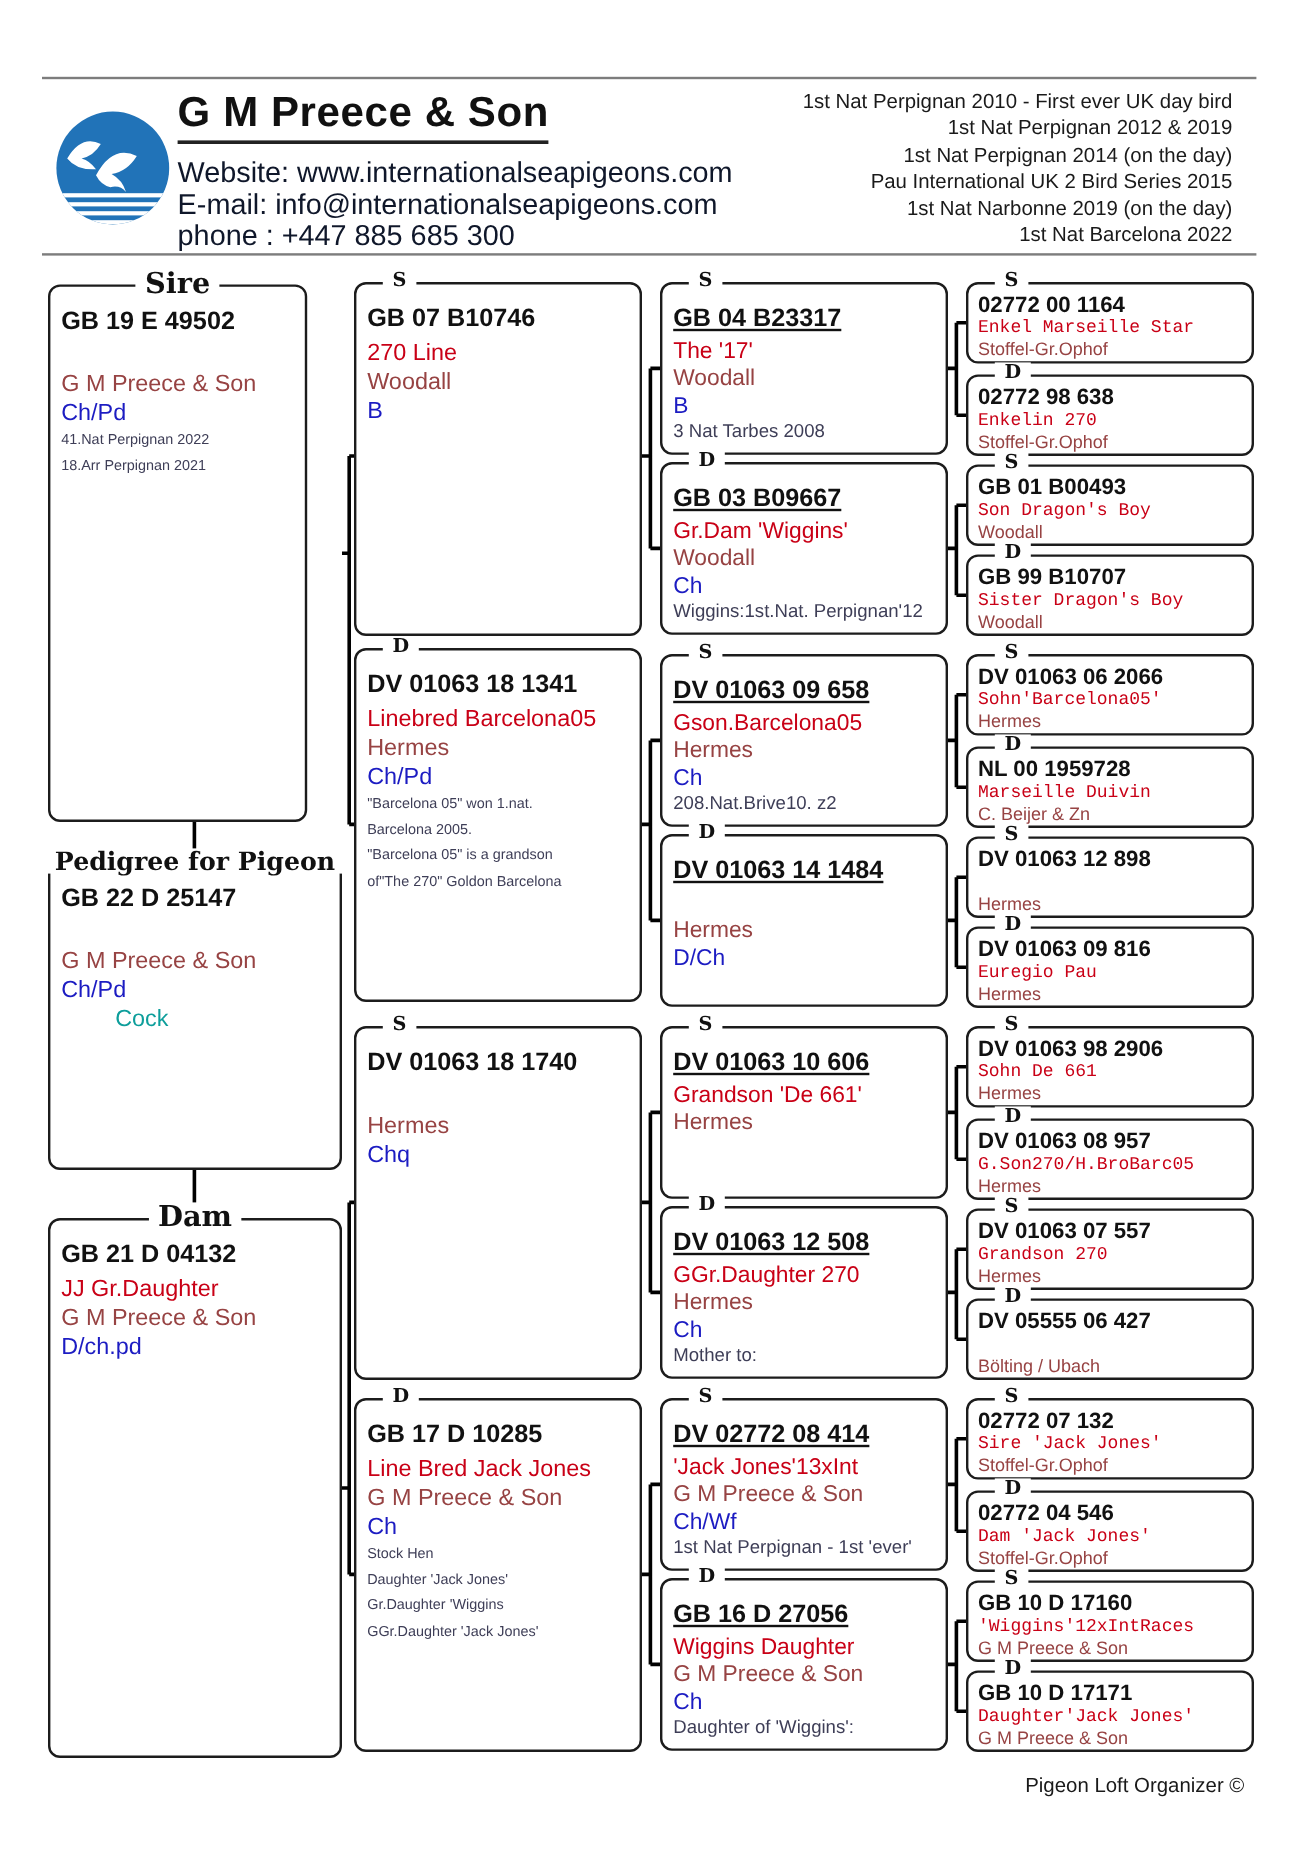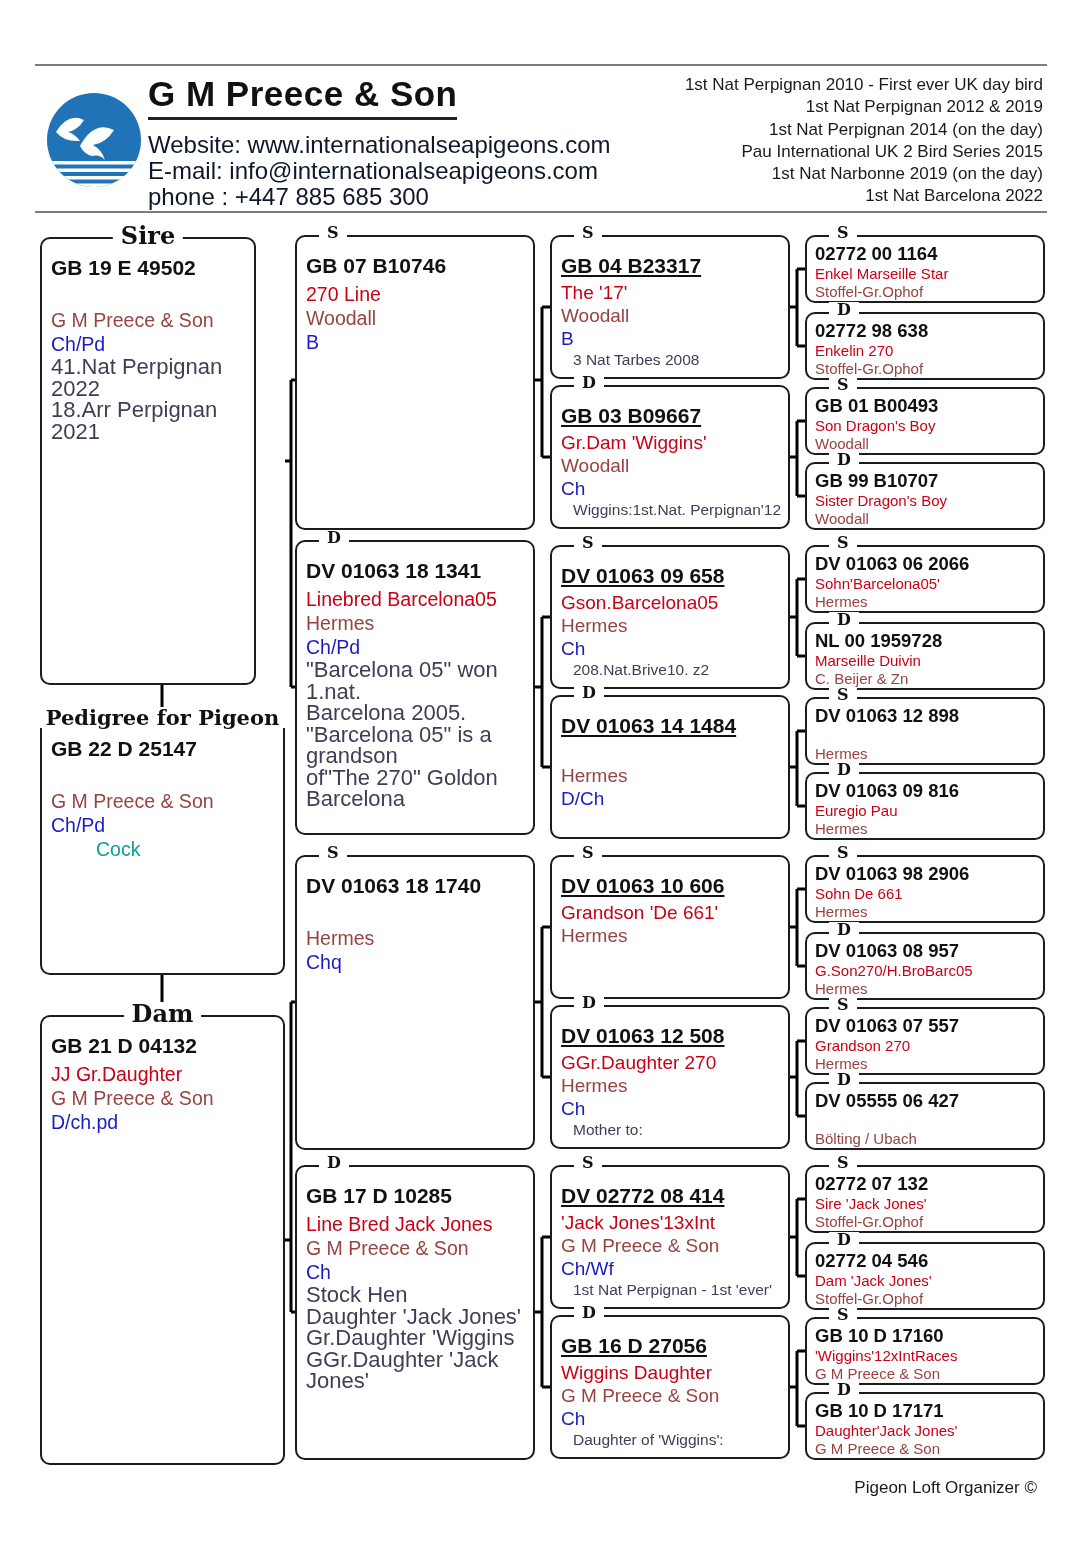--- a/index.html
+++ b/index.html
@@ -11,49 +11,49 @@
   .bottom-rule{top:211px;}
 
   .logo{position:absolute;left:44px;top:90px;width:100px;height:100px;}
 
   .title-block{position:absolute;left:148px;top:74px;}
   .loft-title{margin:0;font-size:35px;font-weight:bold;color:#111;display:inline-block;
     border-bottom:3px solid #222;padding-bottom:3px;letter-spacing:.5px;}
   .contact{font-size:24px;color:#0f172a;line-height:26px;}
   .contact.first{margin-top:12px;}
 
-  .achievements{position:absolute;right:39px;top:74px;text-align:right;font-size:17px;
+  .achievements{position:absolute;right:55px;top:74px;text-align:right;font-size:17px;
     line-height:22.3px;color:#1a1a1a;white-space:pre-line;}
 
   .tree{position:absolute;left:0;top:0;width:1082px;height:1558px;}
   .connectors{position:absolute;left:0;top:0;pointer-events:none;}
 
   .pbox{position:absolute;background:#fff;border:2.5px solid #1c1c1c;border-radius:10px;
     padding:16px 6px 4px 9px;box-sizing:border-box;}
   .pbox.small{padding:6px 5px 2px 8px;}
 
   .boxlabel{position:absolute;top:-12px;left:22px;background:#fff;padding:0 8px;
     font-family:"DejaVu Serif",serif;font-weight:bold;font-size:16px;color:#111;line-height:1;}
   .boxlabel.center{left:50%;transform:translateX(-50%);top:-15px;font-size:24px;white-space:nowrap;}
   .boxlabel.biglabel{font-size:21px;top:-13px;}
 
   .ring{font-size:21px;font-weight:bold;color:#111;line-height:26px;margin-bottom:3px;white-space:nowrap;}
   .line{font-size:19.5px;line-height:24px;white-space:nowrap;}
   .name{color:var(--name-red,#c90016);min-height:24px;}
   .fancier{color:var(--fancier-maroon,#974343);}
   .colorline{color:var(--color-blue,#1c1cc2);}
   .sexline{color:var(--sex-teal,#0d9e9b);margin-left:45px;}
-  .results{font-size:22px;line-height:21.5px;color:var(--results-navy,#3e3e57);white-space:pre-line;}
-  .col3 .results{font-size:15.5px;line-height:20px;margin-left:12px;}
+  .results{font-size:12px;line-height:21.5px;color:var(--results-navy,#3e3e57);white-space:pre-line;}
+  .col3 .results{font-size:15.5px;line-height:20px;}
   .col3 .line{font-size:19px;line-height:23px;}
   .col3 .name{min-height:23px;}
   .col3 .ring{margin-bottom:2px;text-decoration:underline;}
   .small .ring{font-size:18.5px;line-height:22px;margin-bottom:0;}
   .small .line{font-size:15px;line-height:17.5px;}
-  .small .name{min-height:17.5px;}
+  .small .name{min-height:17.5px;font-family:Liberation Mono, monospace;}
 
   .footer-credit{position:absolute;right:45px;top:1478px;font-size:17px;color:#1a1a1a;}
 </style>
 </head>
 <body>
 
 <div class="page">
 
   <div class="rule top-rule"></div>
 

